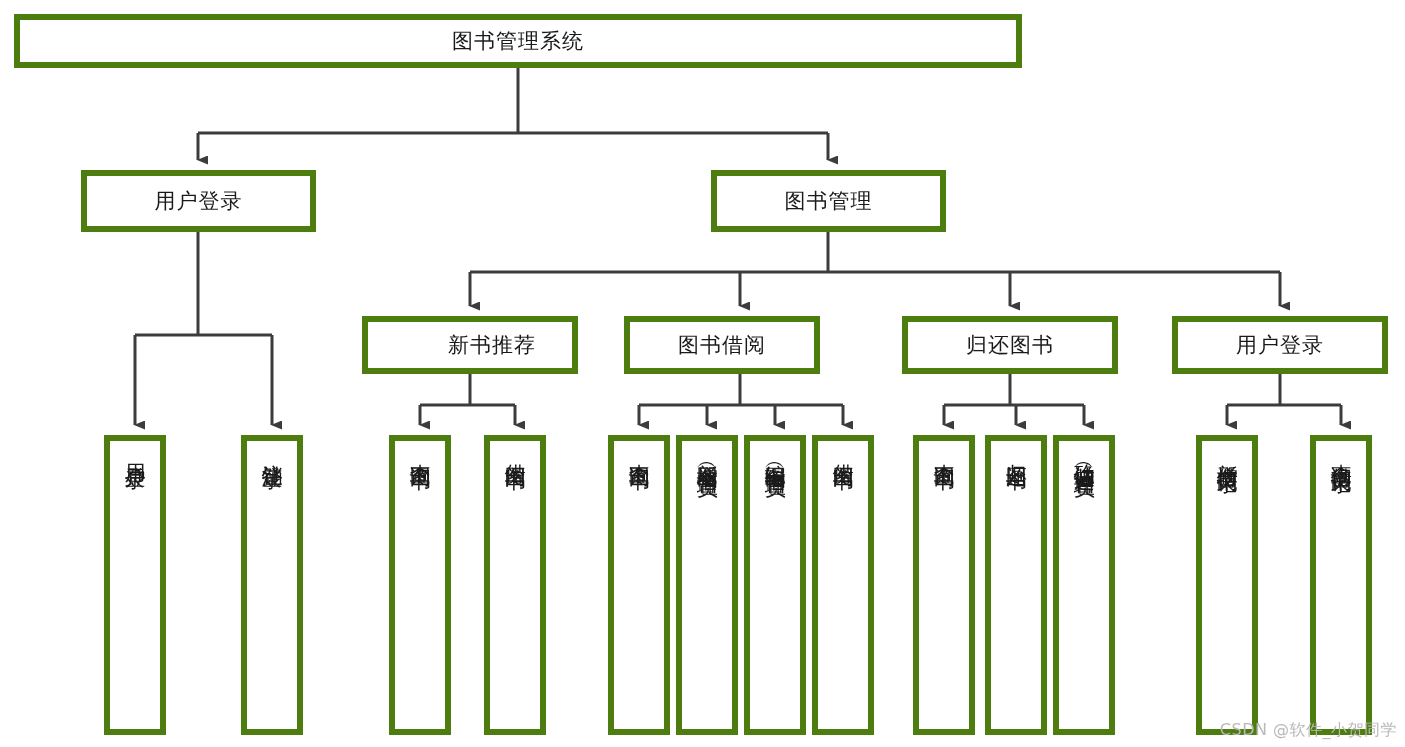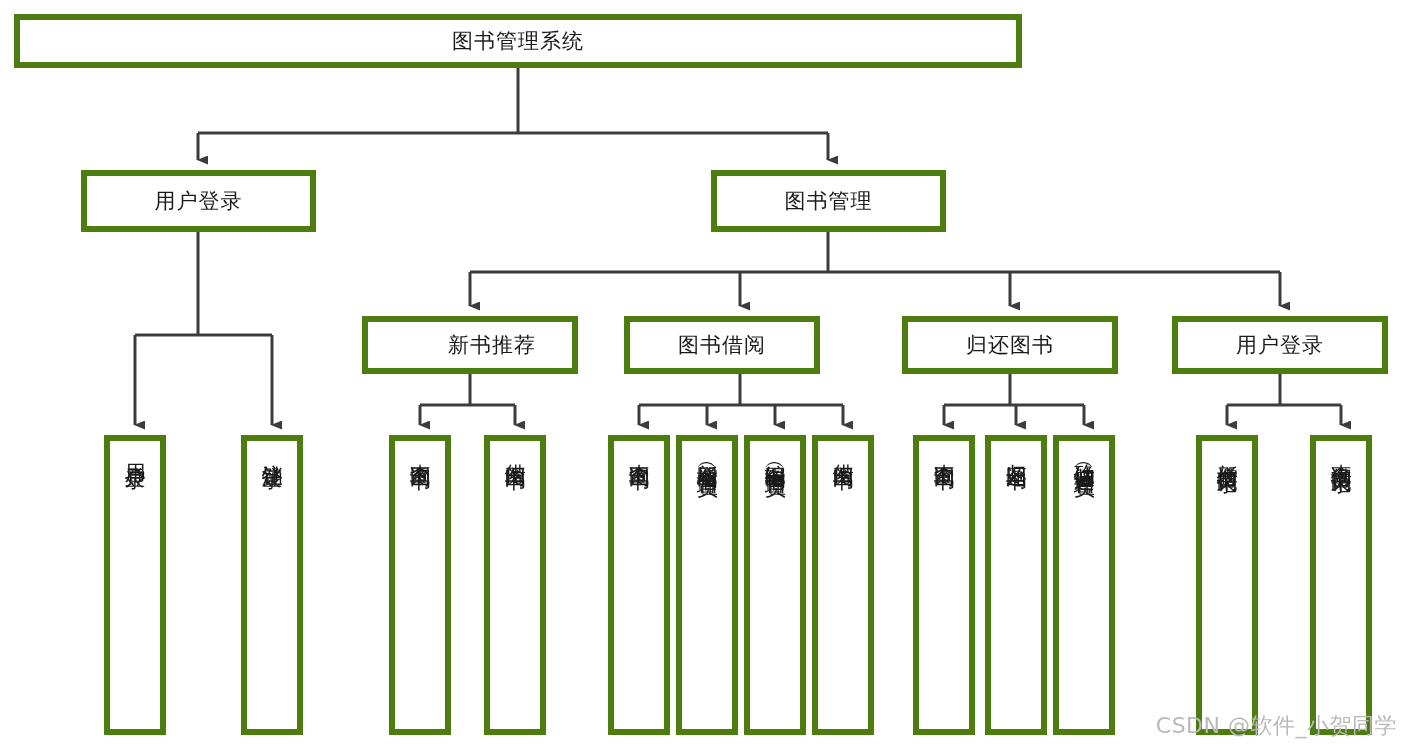--- a/index.html
+++ b/index.html
@@ -38,21 +38,21 @@
     text-orientation:upright;
     letter-spacing:2px;
     white-space:pre;
     display:block;
     text-align:left;
   }
   .watermark{
     position:absolute;
     right:8px;
     bottom:6px;
-    font-size:22px;
+    font-size:16px;
     color:#b9b9b9;
     letter-spacing:0.5px;
     white-space:nowrap;
     z-index:5;
   }
 </style>
 </head>
 <body>
 
 <div id="stage">

